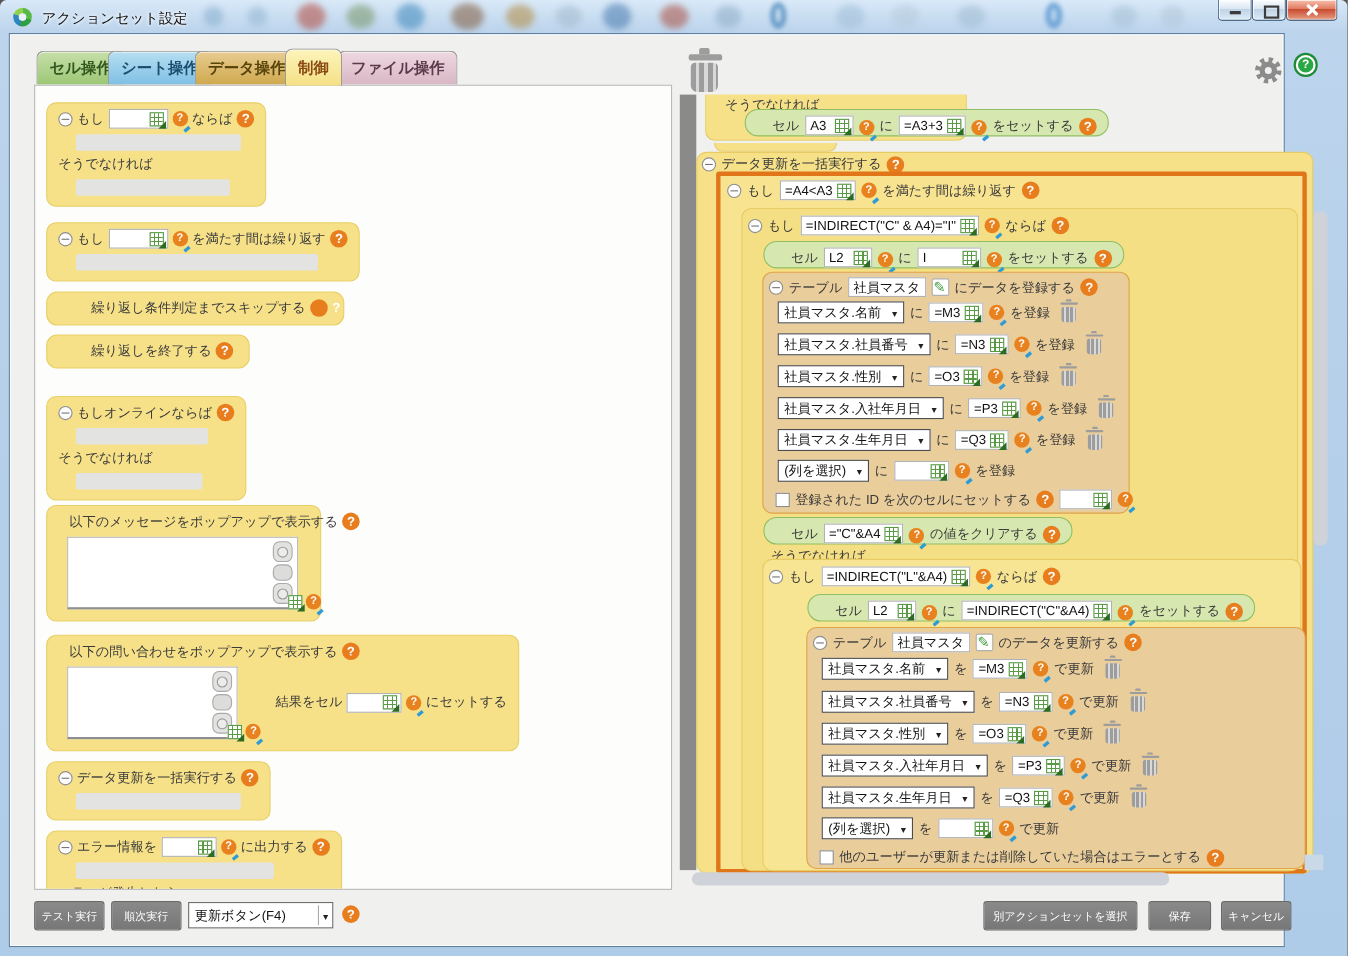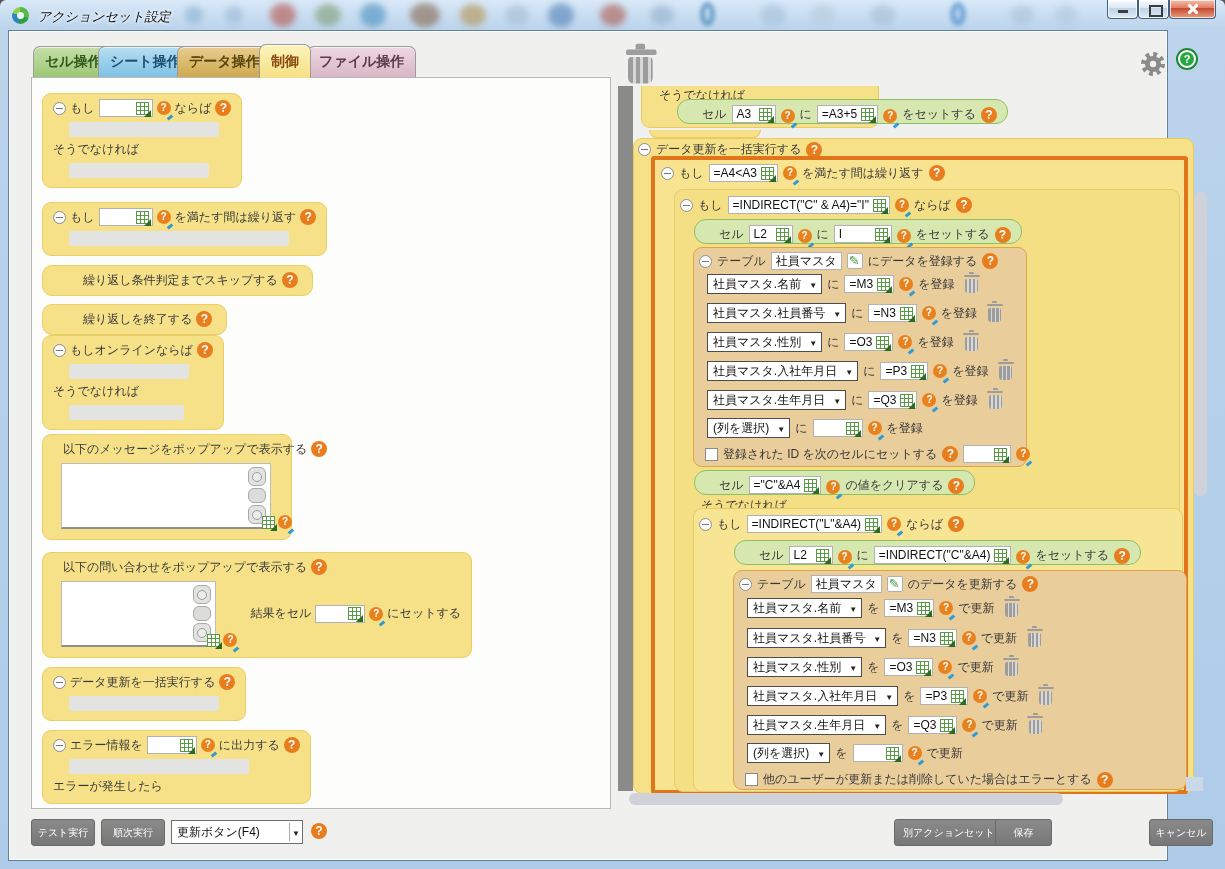--- a/index.html
+++ b/index.html
@@ -4,21 +4,21 @@
 <style>
   html,body{margin:0;padding:0;background:#555;}
   *{box-sizing:border-box;}
   .window{position:relative;width:1225px;height:869px;font-family:"Liberation Sans","DejaVu Sans",sans-serif;
     background:linear-gradient(180deg,#d9e9f8 0,#bcd4ec 28px,#aecbe8 100%);border-radius:6px 6px 0 0;overflow:hidden;}
   
   .titlebar{position:absolute;left:0;top:0;width:100%;height:30px;}
   .app-ico{position:absolute;left:12px;top:7px;width:17px;height:17px;border-radius:50%;
     background:conic-gradient(#58b947 0 30%,#2f9e44 30% 55%,#2e86c1 55% 80%,#8fd14f 80%);}
   .app-ico::after{content:"";position:absolute;left:5px;top:5px;width:7px;height:7px;border-radius:50%;background:#eaf3fb;}
-  .title-text{position:absolute;left:38px;top:8px;font-size:13px;color:#101010;text-shadow:0 0 4px #fff,0 0 4px #fff;white-space:nowrap;font-style:italic;}
+  .title-text{position:absolute;left:38px;top:8px;font-size:13px;color:#101010;text-shadow:0 0 4px #fff,0 0 4px #fff;white-space:nowrap;}
   .blob{position:absolute;border-radius:50%;filter:blur(3px);opacity:.5;}
   .ringblob{position:absolute;border-radius:50%;filter:blur(2px);opacity:.6;background:transparent;}
   .winbtns{position:absolute;top:0;right:9px;display:flex;}
   .wbtn{width:31px;height:19px;border:1px solid #44617f;border-top:none;border-radius:0 0 4px 4px;position:relative;
     background:linear-gradient(#fbfdff,#d9e6f2 45%,#bfd3e6 46%,#dcebf6);box-shadow:inset 0 0 0 1px rgba(255,255,255,.7);}
   .wbtn.close{width:47px;background:linear-gradient(#f7c0ae,#e07a60 45%,#c74a2e 46%,#e79d82);}
   .glyph-min::after{content:"";position:absolute;left:10px;bottom:5px;width:10px;height:3px;background:#3c3c3c;}
   .glyph-max::after{content:"";position:absolute;left:10px;top:5px;width:10px;height:8px;border:2px solid #3c3c3c;background:transparent;}
   .glyph-x::before,.glyph-x::after{content:"";position:absolute;left:50%;top:50%;width:13px;height:3px;background:#fff;border-radius:1px;}
   .glyph-x::before{transform:translate(-50%,-50%) rotate(45deg);}
@@ -178,35 +178,35 @@
                 <span class="v" style="min-width:30px;"></span>
                 <span class="gi"></span>
               </span>
           <span class="q"></span>
           <span class="t">を満たす間は繰り返す</span>
           <span class="hq"></span>
         </div>
         <div class="slot" style="width:220px;"></div>
       </div>
 
-      <div class="tb-blk pill-tb" style="margin-top:9px;">
+      <div class="tb-blk pill-tb" style="margin-top:9px;text-align:right;">
         <div class="hdr">
               <span class="t">繰り返し条件判定までスキップする</span>
               <span class="hq"></span>
             </div>
       </div>
 
       <div class="tb-blk pill-tb" style="margin-top:8px;">
         <div class="hdr">
               <span class="t">繰り返しを終了する</span>
               <span class="hq"></span>
             </div>
       </div>
 
-      <div class="tb-blk" style="margin-top:0;">
+      <div class="tb-blk" style="margin-top:25px;">
         <div class="hdr">
           <span class="mi"></span>
           <span class="t">もしオンラインならば</span>
           <span class="hq"></span>
         </div>
         <div class="slot" style="width:120px;"></div>
         <div class="elbl">そうでなければ</div>
         <div class="slot" style="width:115px;"></div>
       </div>
 
@@ -302,21 +302,21 @@
     </div>
     <div class="pill" style="left:676px;top:98px;">
       <span class="t">セル</span>
       <span class="cb">
             <span class="v">A3</span>
             <span class="gi"></span>
           </span>
       <span class="q"></span>
       <span class="t">に</span>
       <span class="cb">
-            <span class="v">=A3+5</span>
+            <span class="v">=A3+3</span>
             <span class="gi"></span>
           </span>
       <span class="q"></span>
       <span class="t">をセットする</span>
       <span class="hq"></span>
     </div>
     <div class="yb" style="left:648px;top:129px;width:112px;height:8px;border-radius:0 0 8px 8px;border-top:none;"></div>
 
     <div class="yb" style="left:632px;top:137px;width:561px;height:656px;"></div>
     <div class="crow" style="left:637px;top:140px;">
@@ -634,22 +634,22 @@
     <div class="fsel">
       <span class="v">更新ボタン(F4)</span>
       <span class="sep"></span>
       <span class="arr"></span>
     </div>
     <span class="hq" style="position:absolute;left:310px;top:822px;"></span>
 
     <div class="gbtn" style="left:893px;top:818px;width:140px;text-align:right;">
           <span>別アクションセットを選択</span>
         </div>
-    <div class="gbtn" style="left:994px;top:818px;width:57px;">
+    <div class="gbtn" style="left:1043px;top:818px;width:57px;">
           <span>保存</span>
         </div>
-    <div class="gbtn" style="left:1109px;top:818px;width:64px;margin-left:39px;">
+    <div class="gbtn" style="left:1109px;top:818px;width:64px;">
           <span>キャンセル</span>
         </div>
 
   </div>
   </div>
 </div>
 
 </body></html>

